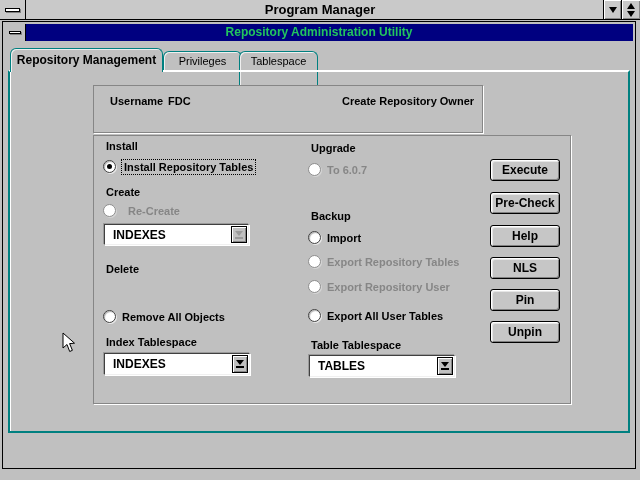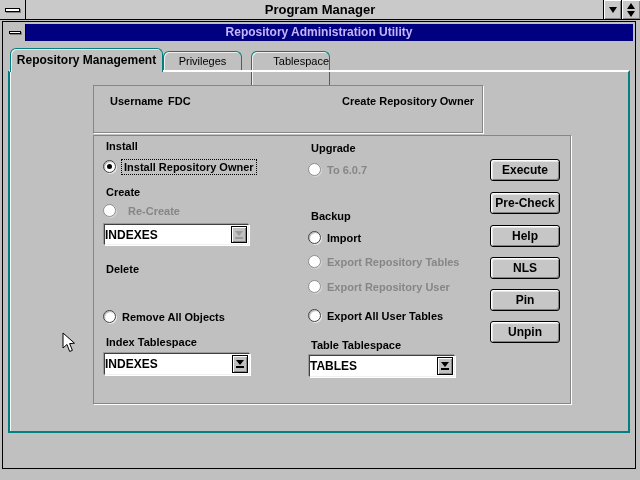--- a/index.html
+++ b/index.html
@@ -21,31 +21,31 @@
              display:flex; flex-direction:column; align-items:center; justify-content:center; }
   #pm-min { left:603px; width:18px; }
   #pm-restore { left:621px; width:19px; }
   .tri-down { width:0; height:0; border-left:4px solid transparent; border-right:4px solid transparent; border-top:6px solid #000; }
   .tri-up   { width:0; height:0; border-left:4px solid transparent; border-right:4px solid transparent; border-bottom:6px solid #000; }
   #pm-restore .tri-up { margin-bottom:2px; }
 
   
   #app-window { left:2px; top:21px; width:634px; height:448px; border:1px solid #000; background:#c0c0c0; }
   #app-titlebar { left:2px; top:2px; width:628px; height:17px; background:#000080; }
-  #app-title { left:0; top:0; width:100%; height:17px; text-align:center; color:#c4b5fd; font-weight:bold; font-size:12px; line-height:17px; }
+  #app-title { left:0; top:0; width:100%; height:17px; text-align:center; color:#22c55e; font-weight:bold; font-size:12px; line-height:17px; }
   #app-sysbox { left:0; top:0; width:21px; height:17px; background:#c0c0c0; border-right:1px solid #000; display:flex; align-items:center; justify-content:center; }
   #app-sysbox .menu-bar { width:12px; height:3px; }
 
   
   .tab { position:absolute; background:#c0c0c0; border:1px solid #008080; border-bottom:none;
          border-radius:6px 6px 0 0; text-align:center; font-size:11px;
          box-shadow: inset 1px 1px 0 #efefef; }
   #tab-management { left:7px; top:26px; width:153px; height:24px; font-weight:bold; font-size:12px; line-height:22px; z-index:3; }
   #tab-privileges { left:160px; top:29px; width:79px; height:20px; line-height:19px; }
-  #tab-tablespace { left:248px; top:29px; width:79px; height:35px; line-height:19px;text-align:right; }
+  #tab-tablespace { left:236px; top:29px; width:79px; height:35px; line-height:19px; }
   #tab-page { left:5px; top:48px; width:622px; height:363px;
       border-top:2px solid #fff; border-left:2px solid #008080;
       border-right:2px solid #008080; border-bottom:2px solid #008080;
       box-shadow: inset 1px 0 0 #fff; z-index:1; }
 
   
   .etched { border:1px solid #868686; box-shadow:1px 1px 0 #fff; }
   #username-box { left:90px; top:63px; width:390px; height:48px; }
   #content-box  { left:90px; top:113px; width:478px; height:269px; }
 
@@ -57,21 +57,21 @@
            box-shadow: 1px 1px 0 #e9e9e9, inset 1px 1px 1px rgba(0,0,0,0.3); position:relative; flex:0 0 auto; }
   .radio.disabled { border-color:#8d8d8d; box-shadow:1px 1px 0 #d5d5d5; }
   .radio .dot { position:absolute; left:3px; top:3px; width:5px; height:5px; border-radius:50%; background:#000; }
   .radio-label { font-weight:bold; font-size:11px; white-space:nowrap; }
   .radio-label.dim { color:#868686; }
   .focus-dotted { outline:1px dotted #000; padding:1px 2px; }
 
   
   .combo { position:absolute; background:#fff; border:1px solid; border-color:#404040 #f0f0f0 #f0f0f0 #404040;
            box-shadow: -1px -1px 0 #9a9a9a, 1px 1px 0 #fff; }
-  .combo-text { position:absolute; left:0; top:50%; transform:translateY(-50%); font-weight:bold; font-size:12px; }
+  .combo-text { position:absolute; left:8px; top:50%; transform:translateY(-50%); font-weight:bold; font-size:12px; }
   .combo-btn { position:absolute; right:1px; top:1px; bottom:1px; width:16px; background:#c0c0c0; border:1px solid #000;
                box-shadow: inset 1px 1px 0 #fff, inset -1px -1px 0 #868686;
                display:flex; flex-direction:column; align-items:center; justify-content:center; }
   .combo-arrow { width:0; height:0; border-left:4px solid transparent; border-right:4px solid transparent; border-top:5px solid #000; }
   .combo-underline { width:8px; height:2px; background:#000; margin-top:1px; }
   .combo-btn.disabled .combo-arrow { border-top-color:#9a9a9a; }
   .combo-btn.disabled .combo-underline { background:#9a9a9a; }
 
   
   .push-btn { position:absolute; background:#c6c6c6; border:1px solid #000; border-radius:3px;
@@ -121,21 +121,21 @@
     </div>
 
     <div class="abs etched" id="content-box">
 
       <span class="lbl" style="left:12px; top:4px;text-align:right;">Install</span>
 
       <div class="radio-row" style="left:9px; top:23px;">
         <span class="radio">
             <span class="dot"></span>
           </span>
-        <span class="radio-label focus-dotted">Install Repository Owner</span>
+        <span class="radio-label focus-dotted">Install Repository Tables</span>
       </div>
 
       <span class="lbl" style="left:12px; top:50px;">Create</span>
 
       <div class="radio-row" style="left:9px; top:67px;gap:12px;">
         <span class="radio disabled"></span>
         <span class="radio-label dim">Re-Create</span>
       </div>
 
       <div class="combo" style="left:10px; top:88px; width:145px; height:21px;">

